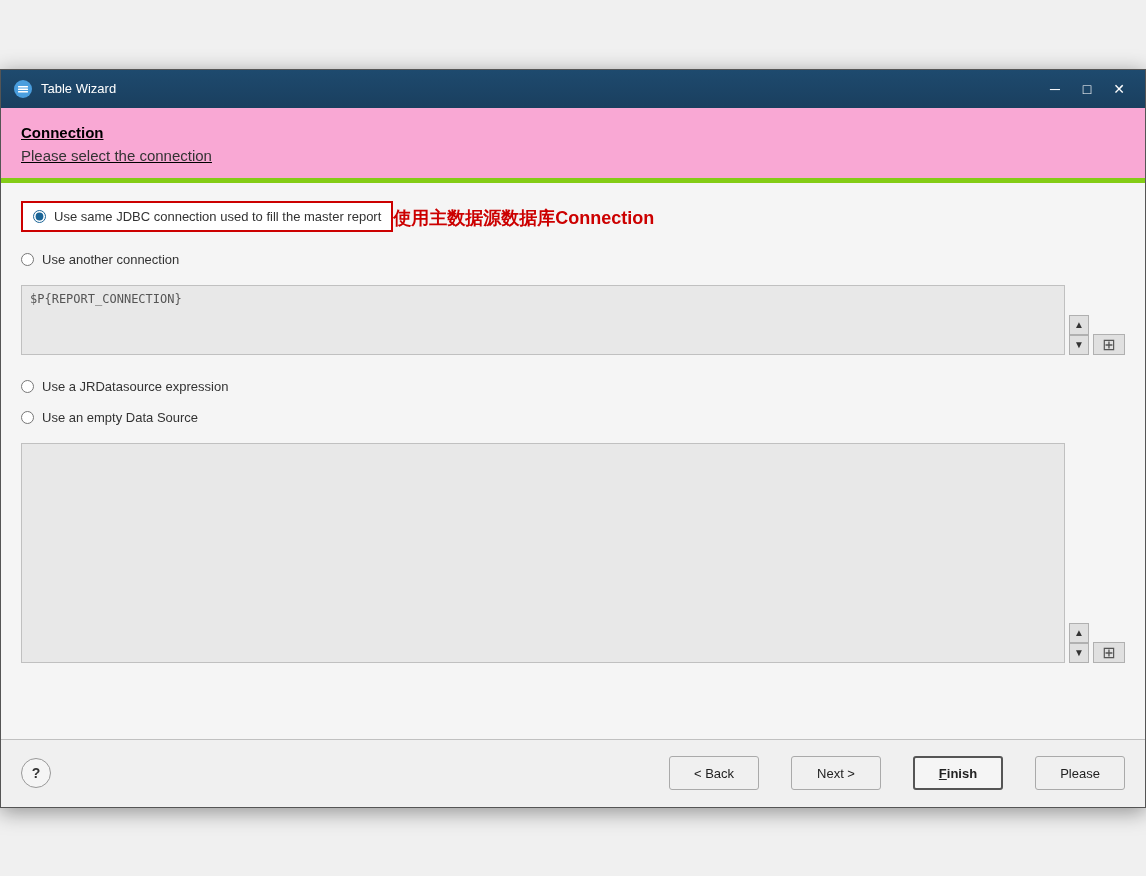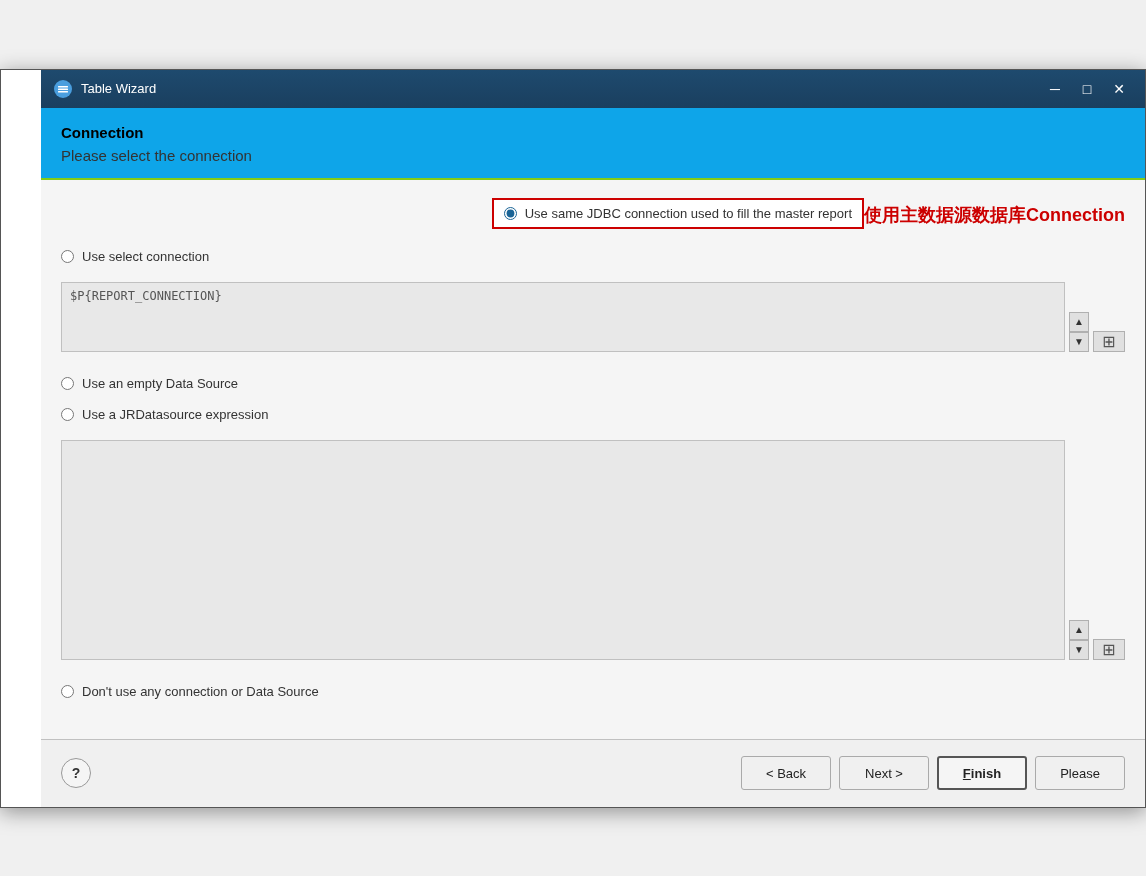--- a/index.html
+++ b/index.html
@@ -15,21 +15,20 @@
       overflow: hidden;
     }
     .window {
       width: 1146px;
       height: 739px;
       background: #ffffff;
       display: flex;
       flex-direction: column;
       border: 1px solid #555;
       box-shadow: 0 4px 20px rgba(0,0,0,0.4);
-      padding-left: 40px;
     }
     .titlebar {
       background: linear-gradient(180deg, #1e4a6e 0%, #1a3f5f 100%);
       height: 38px;
       display: flex;
       align-items: center;
       padding: 0 12px;
       flex-shrink: 0;
       justify-content: space-between;
     }
@@ -67,24 +66,25 @@
 
     .content-area {
       flex: 1;
       display: flex;
       flex-direction: column;
       background: #f5f5f5;
       overflow: hidden;
     }
 
     .section-header {
-      background: #0ea5e9;
+      background: #f9a8d4;
       padding: 16px 20px 14px 20px;
-      border-bottom: 2px solid #84cc16;
+      border-bottom: 5px solid #84cc16;
       flex-shrink: 0;
+      text-decoration: underline;
     }
     .section-title {
       font-size: 15px;
       font-weight: bold;
       color: #000000;
       margin-bottom: 6px;
     }
     .section-subtitle {
       font-size: 15px;
       color: #333333;
@@ -139,21 +139,20 @@
       font-size: 18px;
       font-weight: bold;
       display: inline-block;
       vertical-align: middle;
     }
 
     .top-option-container {
       display: flex;
       align-items: center;
       margin-bottom: 4px;
-      justify-content: flex-end;
     }
 
     .textarea-row {
       display: flex;
       align-items: flex-end;
       gap: 4px;
       margin: 6px 0 12px 0;
     }
     .textarea-box {
       flex: 1;
@@ -241,20 +240,21 @@
       padding: 0 16px;
       border: 1px solid #aaa;
       background: #f0f0f0;
       font-size: 13px;
       cursor: pointer;
       color: #222;
       display: flex;
       align-items: center;
       justify-content: center;
       border-radius: 3px;
+      margin-left: 24px;
     }
     .nav-btn.finish {
       border: 2px solid #555;
       background: #f5f5f5;
       font-weight: bold;
     }
 
     .underline-u {
       text-decoration: underline;
     }
@@ -293,59 +293,55 @@
       <div class="top-option-container">
         <div class="highlighted-option">
           <input type="radio" id="opt1" name="connection" checked="" style="">
           <label for="opt1" class="option-label">Use same JDBC connection used to fill the master report</label>
         </div>
         <span class="annotation-text">使用主数据源数据库Connection</span>
       </div>
 
       <div class="option-row">
         <input type="radio" id="opt2" name="connection" style="">
-        <label for="opt2" class="option-label">Use select connection</label>
+        <label for="opt2" class="option-label">Use another connection</label>
       </div>
 
       <div class="textarea-row">
         <textarea class="textarea-box" readonly="" style="">$P{REPORT_CONNECTION}</textarea>
         <div class="scrollbar-controls">
           <button class="scroll-btn">▲</button>
           <button class="scroll-btn">▼</button>
         </div>
         <button class="expr-btn">
           <span class="expr-btn-icon">⊞</span>
         </button>
       </div>
 
       <div class="option-row">
+        <input type="radio" id="opt4" name="connection" style="">
+        <label for="opt4" class="option-label">Use a JRDatasource expression</label>
+      </div>
+
+      <div class="option-row">
         <input type="radio" id="opt3" name="connection" style="">
         <label for="opt3" class="option-label">Use an empty Data Source</label>
-      </div>
-
-      <div class="option-row">
-        <input type="radio" id="opt4" name="connection" style="">
-        <label for="opt4" class="option-label">Use a JRDatasource expression</label>
       </div>
 
       <div class="textarea-row">
         <textarea class="textarea-box textarea-tall" readonly="" style=""></textarea>
         <div class="scrollbar-controls">
           <button class="scroll-btn">▲</button>
           <button class="scroll-btn">▼</button>
         </div>
         <button class="expr-btn">
           <span class="expr-btn-icon">⊞</span>
         </button>
       </div>
 
-      <div class="option-row">
-        <input type="radio" id="opt5" name="connection" style="">
-        <label for="opt5" class="option-label">Don't use any connection or Data Source</label>
-      </div>
 
     </div>
   </div>
 
   <div class="bottom-bar">
     <div class="bottom-left">
       <button class="help-btn">?</button>
     </div>
     <div class="bottom-right">
       <button class="nav-btn">&lt; Back</button>

